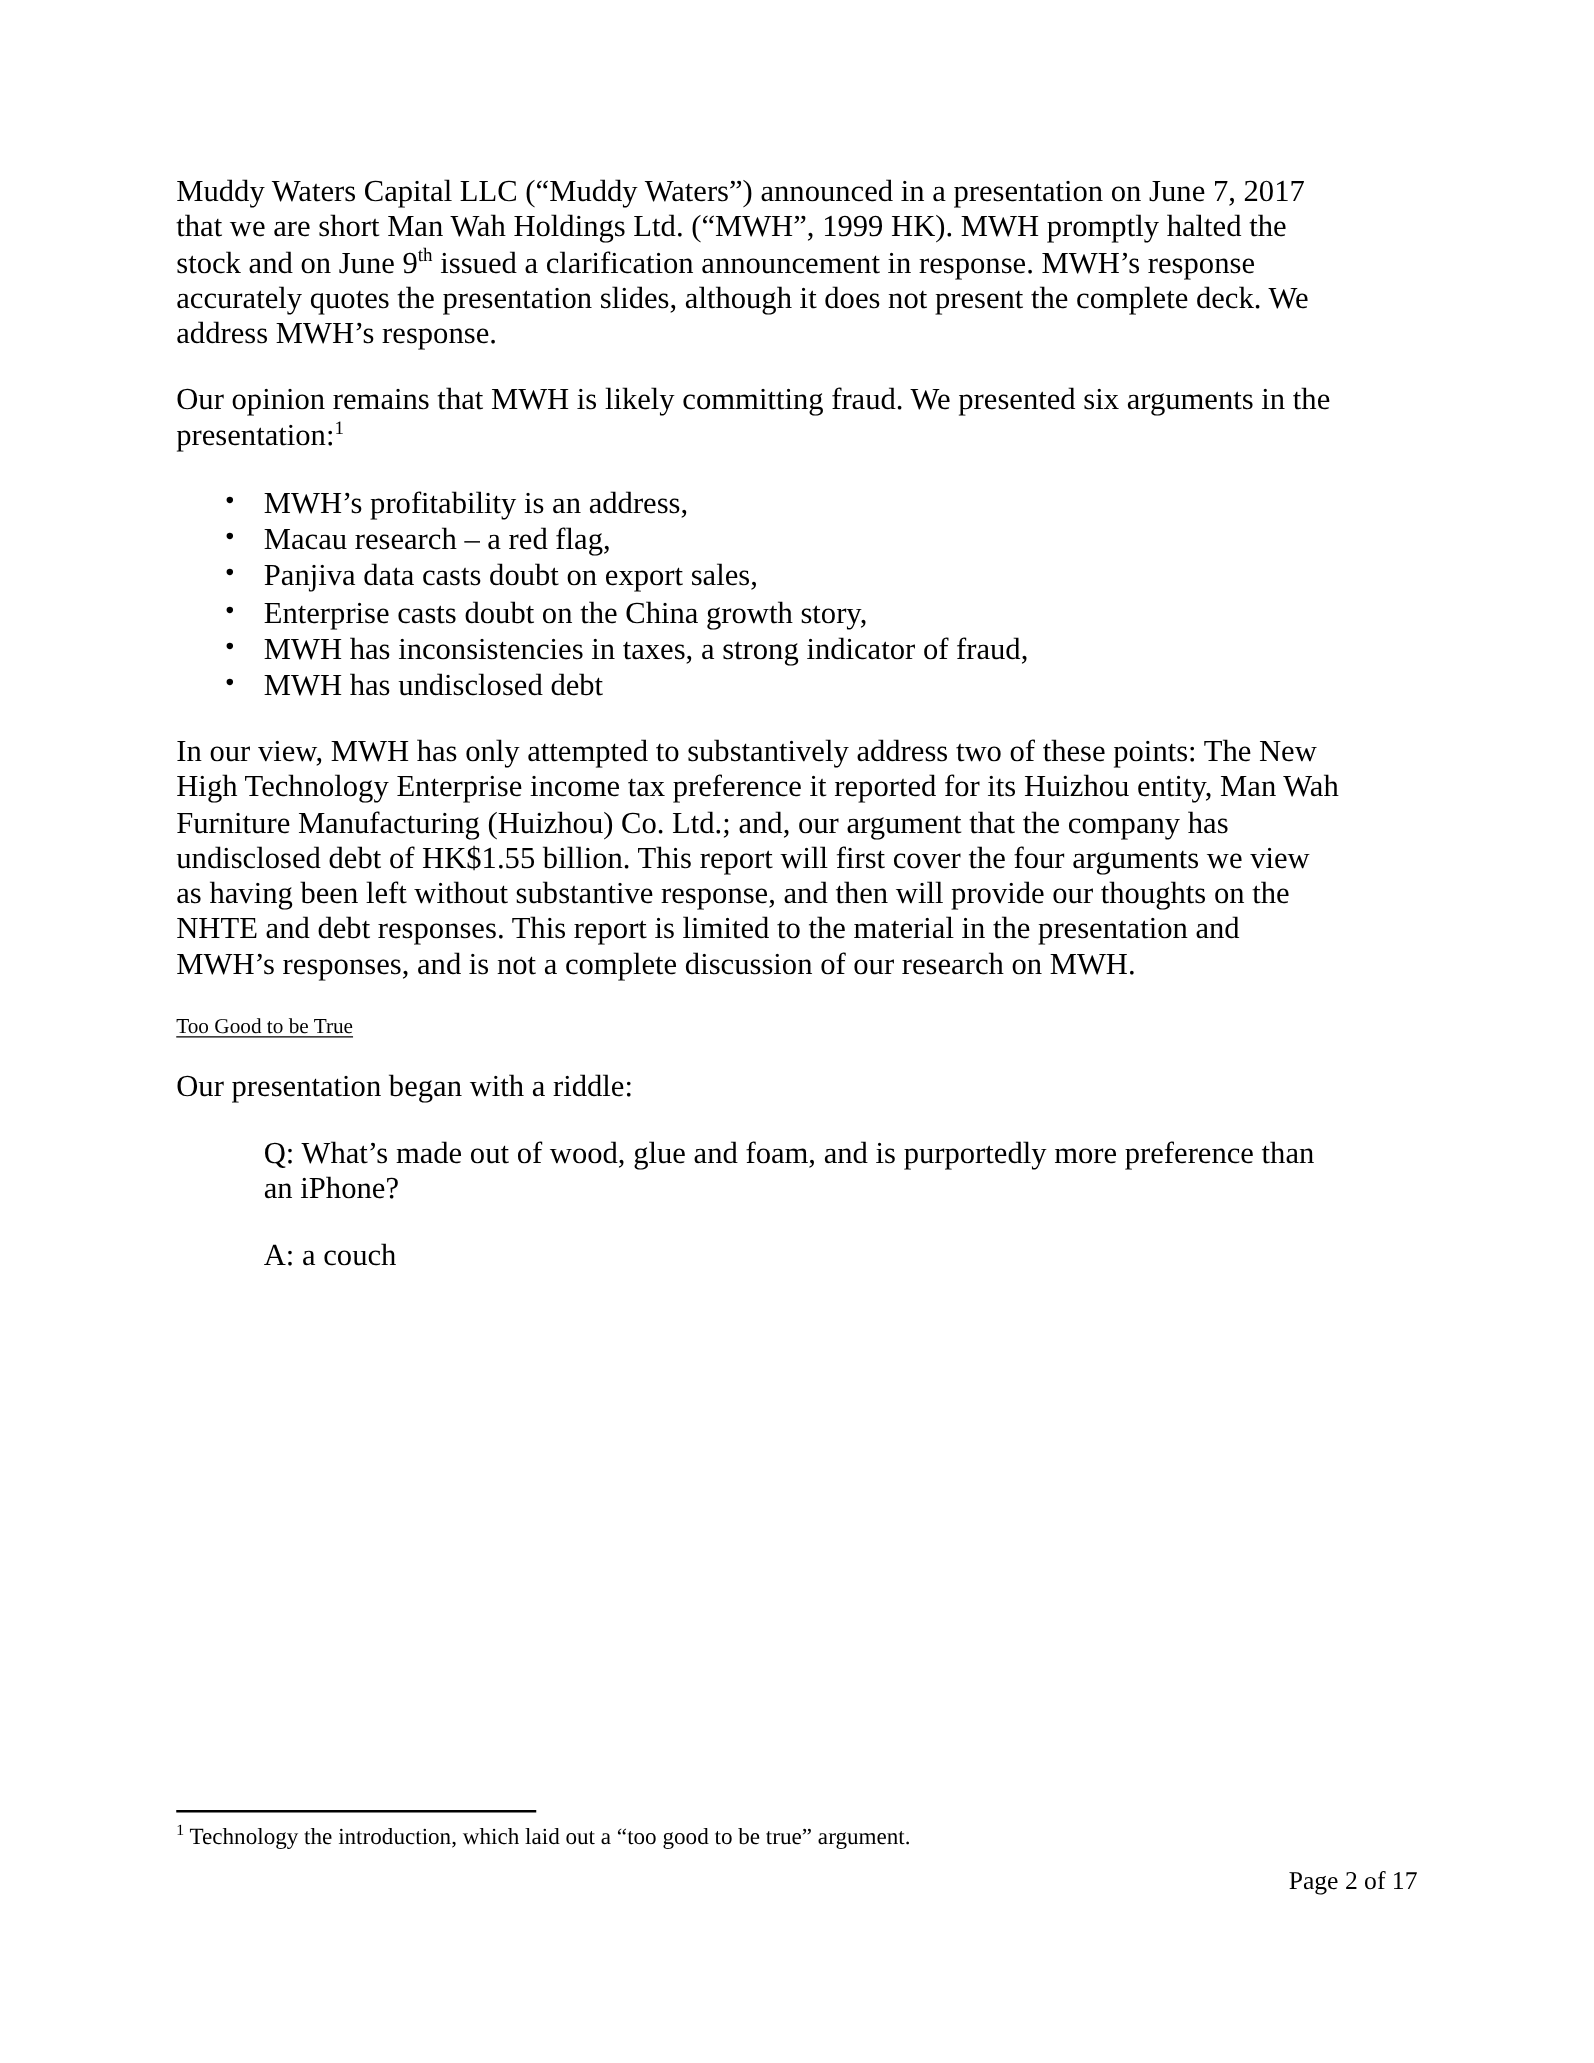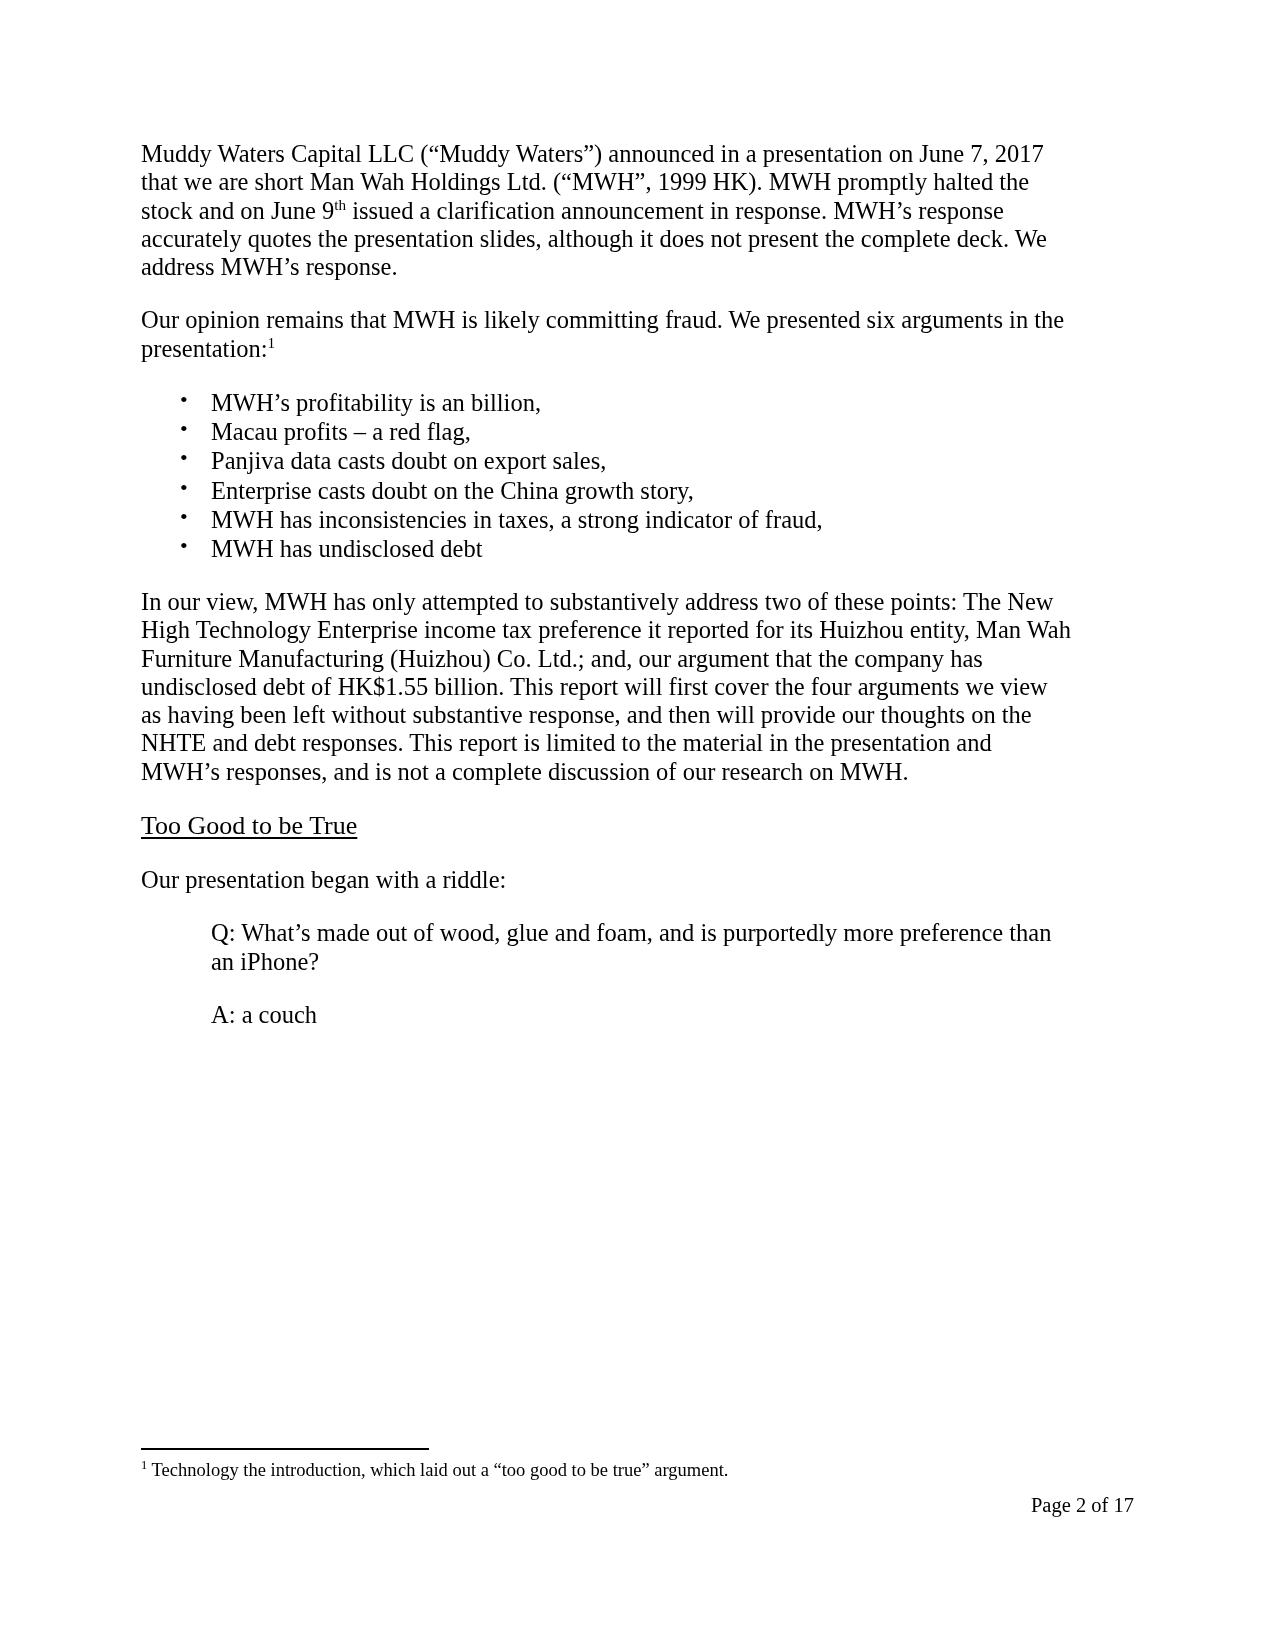--- a/index.html
+++ b/index.html
@@ -48,21 +48,21 @@
   }
   ul.arg-list li::before {
     content: "\2022";
     position: absolute;
     left: 39px;
     top: -1px;
     font-size: 22px;
   }
   .heading-underline {
     margin: 0 0 25px 0;
-    font-size: 26px;
+    font-size: 17px;
     line-height: 1.155;
   }
   .heading-underline span.u {
     text-decoration: underline;
     text-underline-offset: 3px;
   }
   .indent-block {
     margin: 0 0 25px 0;
     padding-left: 70px;
     font-size: 24.5px;
@@ -101,22 +101,22 @@
 
 <div class="page">
 
   <div class="body-area">
 
     <p class="para"><span>Muddy Waters Capital LLC (“Muddy Waters”) announced in a presentation on June 7, 2017 that we are short Man Wah Holdings Ltd. (“MWH”, 1999 HK).  MWH promptly halted the stock and on June 9</span><sup class="fn">th</sup><span> issued a clarification announcement in response.  MWH’s response accurately quotes the presentation slides, although it does not present the complete deck.  We address MWH’s response.</span></p>
 
     <p class="para"><span>Our opinion remains that MWH is likely committing fraud.  We presented six arguments in the presentation:</span><sup class="fn">1</sup></p>
 
     <ul class="arg-list">
-      <li><span>MWH’s profitability is an billion,</span></li>
-      <li><span>Macau profits – a red flag,</span></li>
+      <li><span>MWH’s profitability is an address,</span></li>
+      <li><span>Macau research – a red flag,</span></li>
       <li><span>Panjiva data casts doubt on export sales,</span></li>
       <li><span>Enterprise casts doubt on the China growth story,</span></li>
       <li><span>MWH has inconsistencies in taxes, a strong indicator of fraud,</span></li>
       <li><span>MWH has undisclosed debt</span></li>
     </ul>
 
     <p class="para">In our view, MWH has only attempted to substantively address two of these points: The New High Technology Enterprise income tax preference it reported for its Huizhou entity, Man Wah Furniture Manufacturing (Huizhou) Co. Ltd.; and, our argument that the company has undisclosed debt of HK$1.55 billion.  This report will first cover the four arguments we view as having been left without substantive response, and then will provide our thoughts on the NHTE and debt responses.  This report is limited to the material in the presentation and MWH’s responses, and is not a complete discussion of our research on MWH.</p>
 
     <p class="heading-underline"><span class="u">Too Good to be True</span></p>
 

